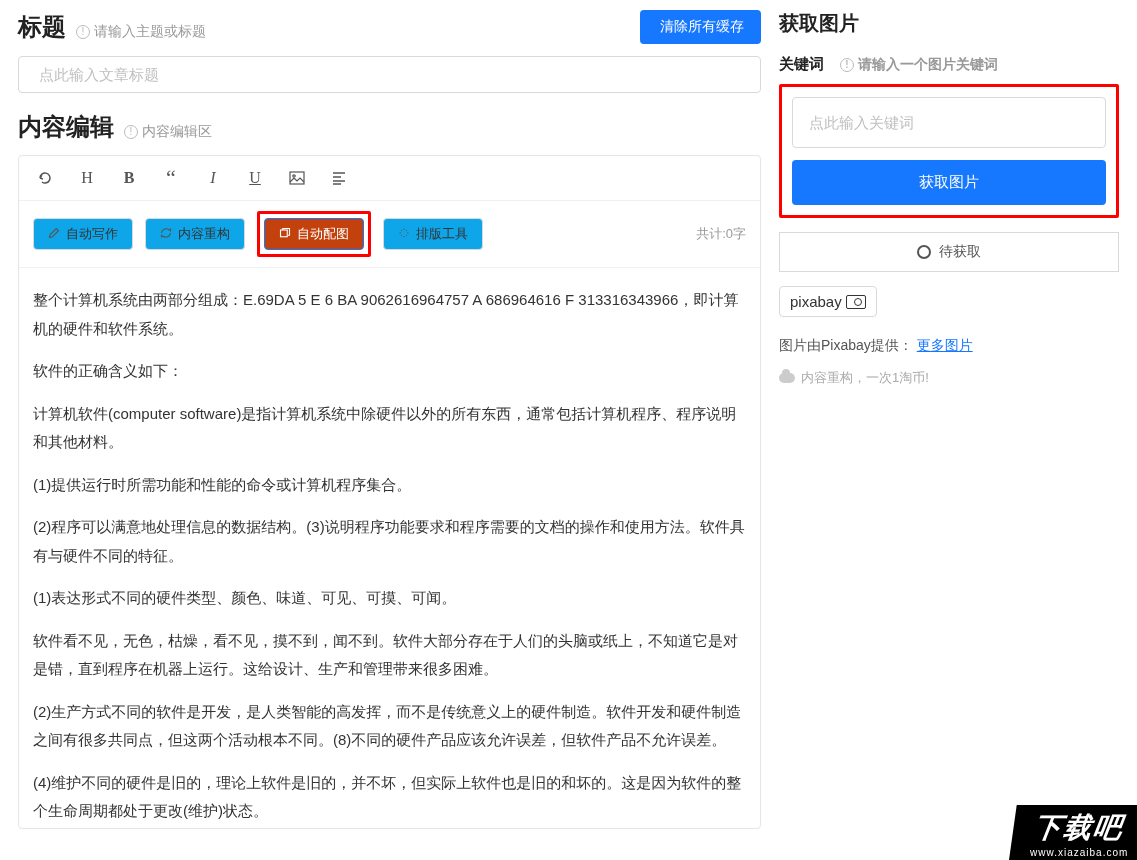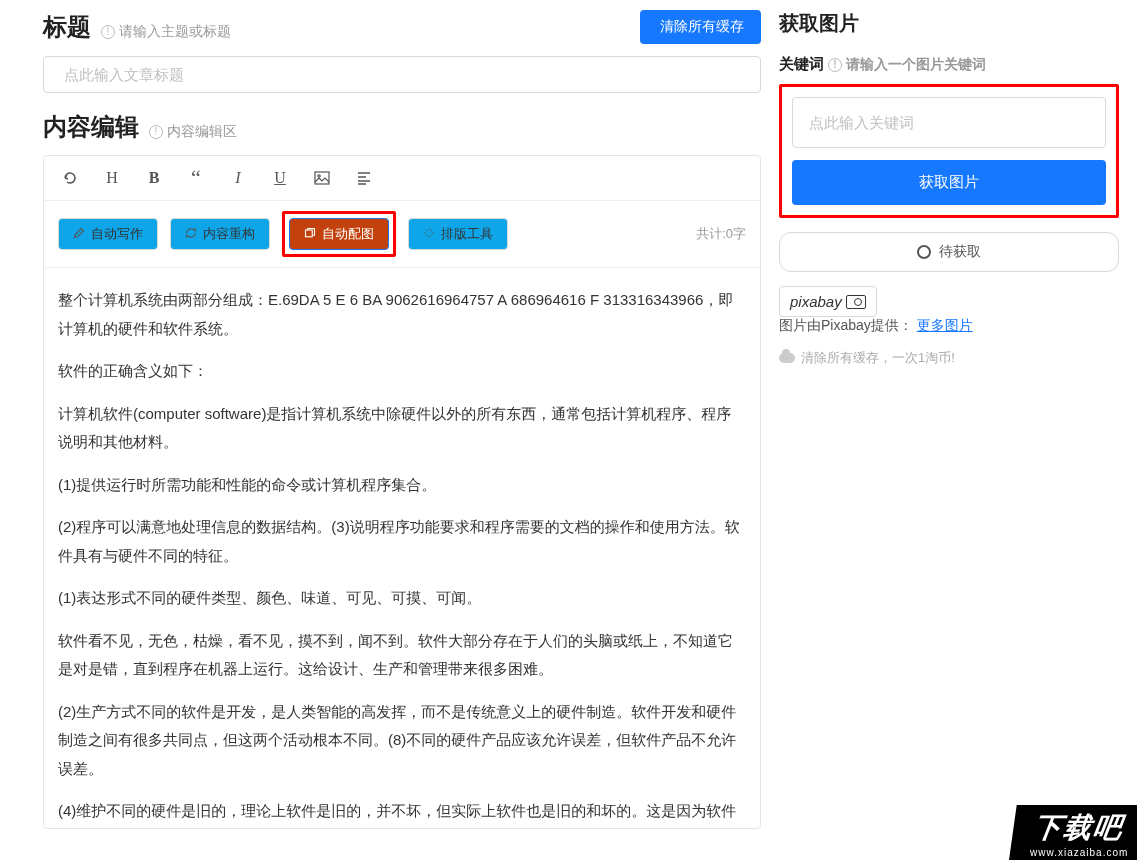--- a/index.html
+++ b/index.html
@@ -5,21 +5,21 @@
 * { box-sizing: border-box; margin: 0; padding: 0; }
 body {
   font-family: -apple-system, BlinkMacSystemFont, "Segoe UI", "PingFang SC", "Microsoft YaHei", sans-serif;
   background: #fff;
   width: 1137px;
   height: 860px;
   overflow: hidden;
   position: relative;
 }
 .container { display: flex; padding: 10px 18px; gap: 18px; }
-.main-col { flex: 1; min-width: 0; margin-left: 25px; }
+.main-col { flex: 1; min-width: 0; }
 .side-col { width: 340px; }
 
 .section-header {
   display: flex; align-items: center; justify-content: space-between;
   margin-bottom: 12px;
 }
 .section-title-wrap { display: flex; align-items: baseline; gap: 10px; }
 .section-title {
   font-size: 24px; font-weight: 600; color: #222;
 }
@@ -84,41 +84,41 @@
   padding: 18px 14px; font-size: 15px; color: #333; line-height: 1.9;
   height: 560px; overflow: auto;
 }
 .editor-content p { margin-bottom: 14px; }
 
 .side-section-title {
   font-size: 20px; font-weight: 600; color: #222; margin-bottom: 18px;
 }
 .sub-label {
   font-size: 15px; font-weight: 600; color: #222;
-  display: inline-flex; align-items: center; gap: 4px; margin-bottom: 10px;
+  display: inline-flex; align-items: center; gap: 16px; margin-bottom: 10px;
 }
 .side-red-box {
   border: 3px solid #ff0000; padding: 10px; border-radius: 2px;
   margin-bottom: 14px;
 }
 .side-red-box .input { margin-bottom: 12px; padding: 16px; font-size: 15px; }
 
 .status-pill {
-  border: 1px solid #d9d9d9; border-radius: 12px; padding: 10px;
+  border: 1px solid #d9d9d9; border-radius: 0; padding: 10px;
   display: flex; align-items: center; justify-content: center; gap: 8px;
   color: #555; font-size: 14px; margin-bottom: 14px;
 }
 .status-pill .ring {
   width: 14px; height: 14px; border: 2px solid #555; border-radius: 50%;
 }
 
 .pixabay-badge {
   border: 1px solid #d9d9d9; border-radius: 4px; padding: 6px 10px;
   display: inline-flex; align-items: center; gap: 4px;
-  font-size: 15px; color: #333; margin-bottom: 0; font-style: italic;
+  font-size: 15px; color: #333; margin-bottom: 20px;
 }
 .pixabay-badge .cam {
   width: 20px; height: 14px; border: 1.5px solid #333; border-radius: 2px;
   position: relative;
 }
 .pixabay-badge .cam::after {
   content: ""; position: absolute; right: 3px; top: 2px;
   width: 6px; height: 6px; border: 1.5px solid #333; border-radius: 50%;
 }
 
@@ -287,21 +287,21 @@
       <span class="cam"></span>
     </div>
 
     <div class="credit-line">
       <span>图片由Pixabay提供：</span>
       <a href="#">更多图片</a>
     </div>
 
     <div class="promo-line">
       <span class="cloud"></span>
-      <span>清除所有缓存，一次1淘币!</span>
+      <span>内容重构，一次1淘币!</span>
     </div>
   </div>
 </div>
 
 <div class="watermark">
   <span>下载吧</span>
   <span class="sub">www.xiazaiba.com</span>
 </div>
 
 </body></html>

